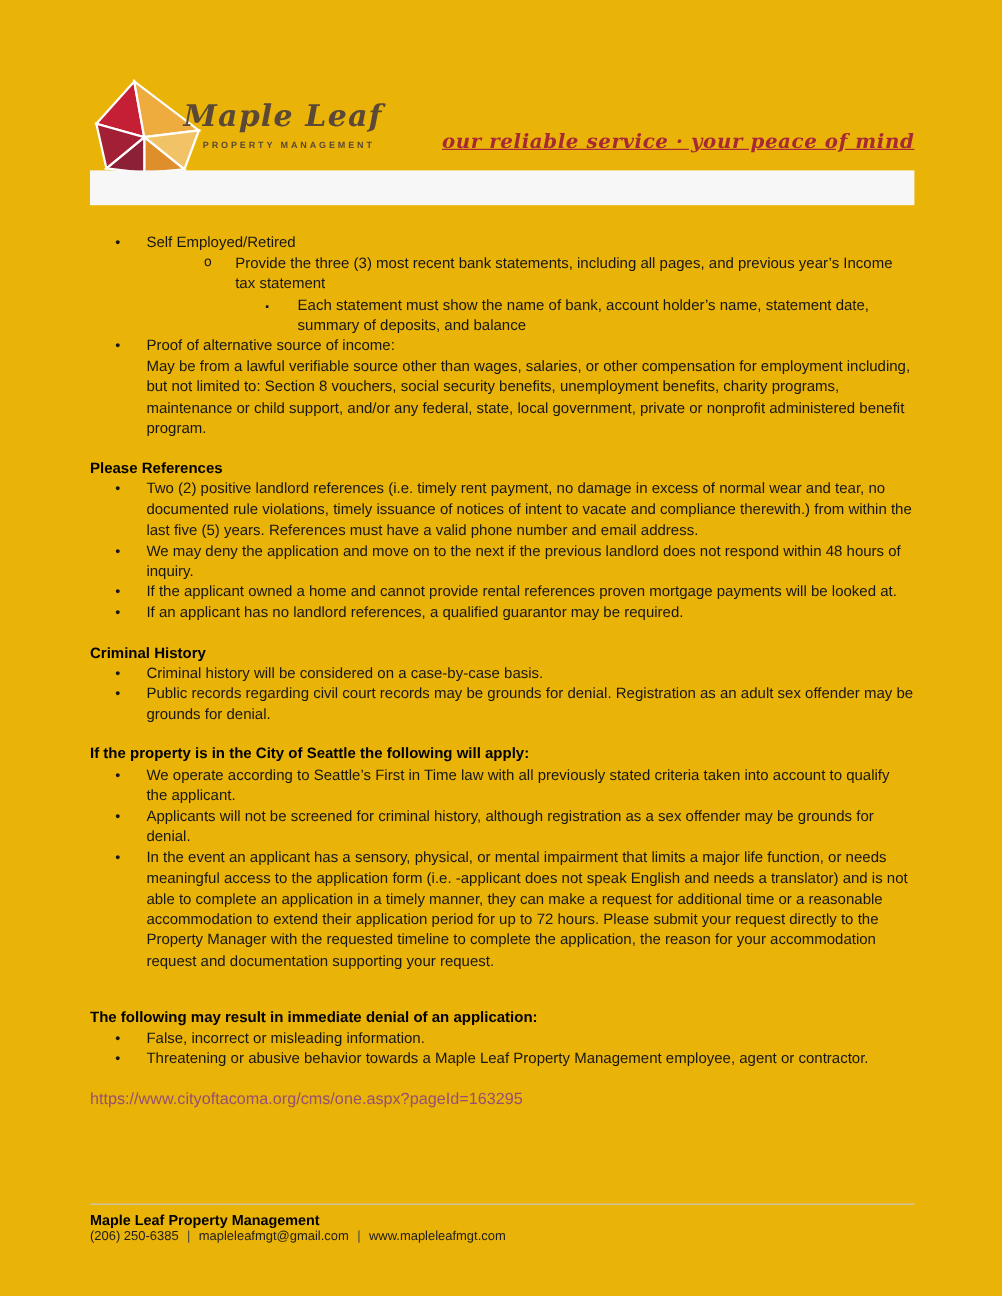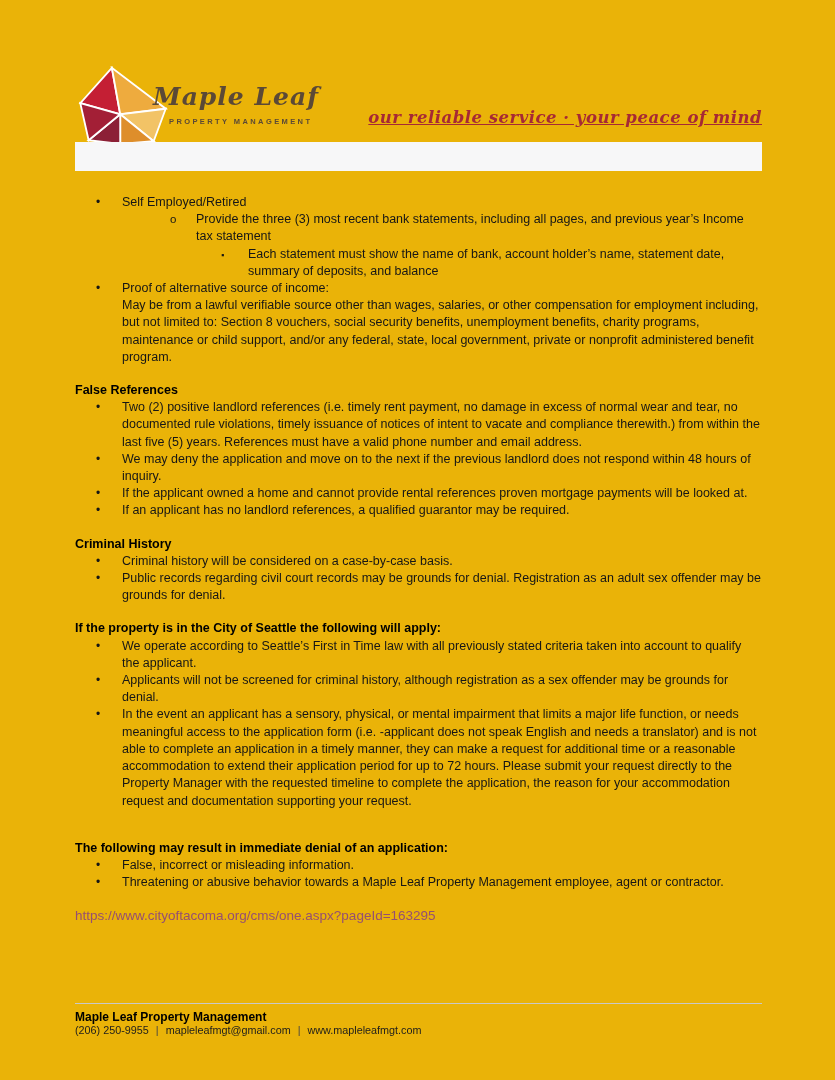--- a/index.html
+++ b/index.html
@@ -102,21 +102,21 @@
   <div class="content">
     <div id="sections-host">
         <section class="doc-section">
           <div class="item lvl1"><span class="marker">•</span><span>Self Employed/Retired</span></div>
           <div class="item lvl2"><span class="marker">o</span><span>Provide the three (3) most recent bank statements, including all pages, and previous year’s Income tax statement</span></div>
           <div class="item lvl3"><span class="marker">▪</span><span>Each statement must show the name of bank, account holder’s name, statement date, summary of deposits, and balance</span></div>
           <div class="item lvl1"><span class="marker">•</span><span>Proof of alternative source of income:</span></div>
           <div class="item lvl1 nomark"><span>May be from a lawful verifiable source other than wages, salaries, or other compensation for employment including, but not limited to: Section 8 vouchers, social security benefits, unemployment benefits, charity programs, maintenance or child support, and/or any federal, state, local government, private or nonprofit administered benefit program.</span></div>
         </section>
         <section class="doc-section">
-          <div class="sec-heading">False References</div>
+          <div class="sec-heading">Please References</div>
           <div class="item lvl1"><span class="marker">•</span><span>Two (2) positive landlord references (i.e. timely rent payment, no damage in excess of normal wear and tear, no documented rule violations, timely issuance of notices of intent to vacate and compliance therewith.) from within the last five (5) years. References must have a valid phone number and email address.</span></div>
           <div class="item lvl1"><span class="marker">•</span><span>We may deny the application and move on to the next if the previous landlord does not respond within 48 hours of inquiry.</span></div>
           <div class="item lvl1"><span class="marker">•</span><span>If the applicant owned a home and cannot provide rental references proven mortgage payments will be looked at.</span></div>
           <div class="item lvl1"><span class="marker">•</span><span>If an applicant has no landlord references, a qualified guarantor may be required.</span></div>
         </section>
         <section class="doc-section">
           <div class="sec-heading">Criminal History</div>
           <div class="item lvl1"><span class="marker">•</span><span>Criminal history will be considered on a case-by-case basis.</span></div>
           <div class="item lvl1"><span class="marker">•</span><span>Public records regarding civil court records may be grounds for denial. Registration as an adult sex offender may be grounds for denial.</span></div>
         </section>
@@ -133,17 +133,17 @@
         </section>
       </div>
     <div class="doc-link-row">
       <a href="#" class="doc-link" style="color: rgb(149, 79, 114);">https://www.cityoftacoma.org/cms/one.aspx?pageId=163295</a>
     </div>
   </div>
 
   <div class="footer">
     <div class="footer-left">Maple Leaf Property Management</div>
     <div class="footer-right">
-      <span>(206) 250-9955</span><span class="sep">|</span><span>mapleleafmgt@gmail.com</span><span class="sep">|</span><span>www.mapleleafmgt.com</span>
+      <span>(206) 250-6385</span><span class="sep">|</span><span>mapleleafmgt@gmail.com</span><span class="sep">|</span><span>www.mapleleafmgt.com</span>
     </div>
   </div>
 
 </div>
 
 </body></html>

